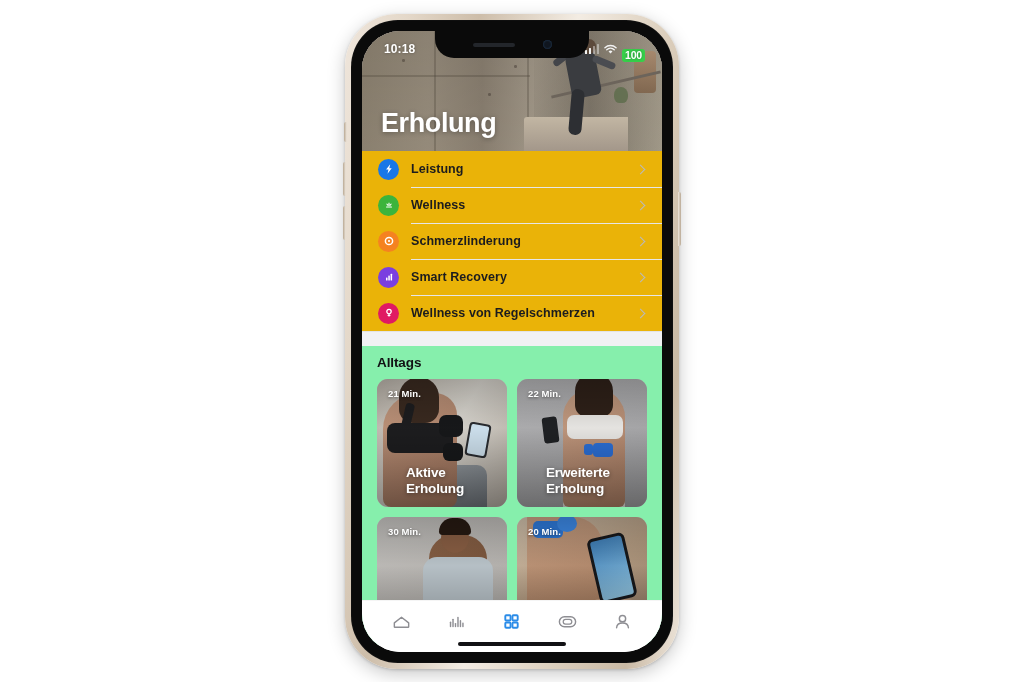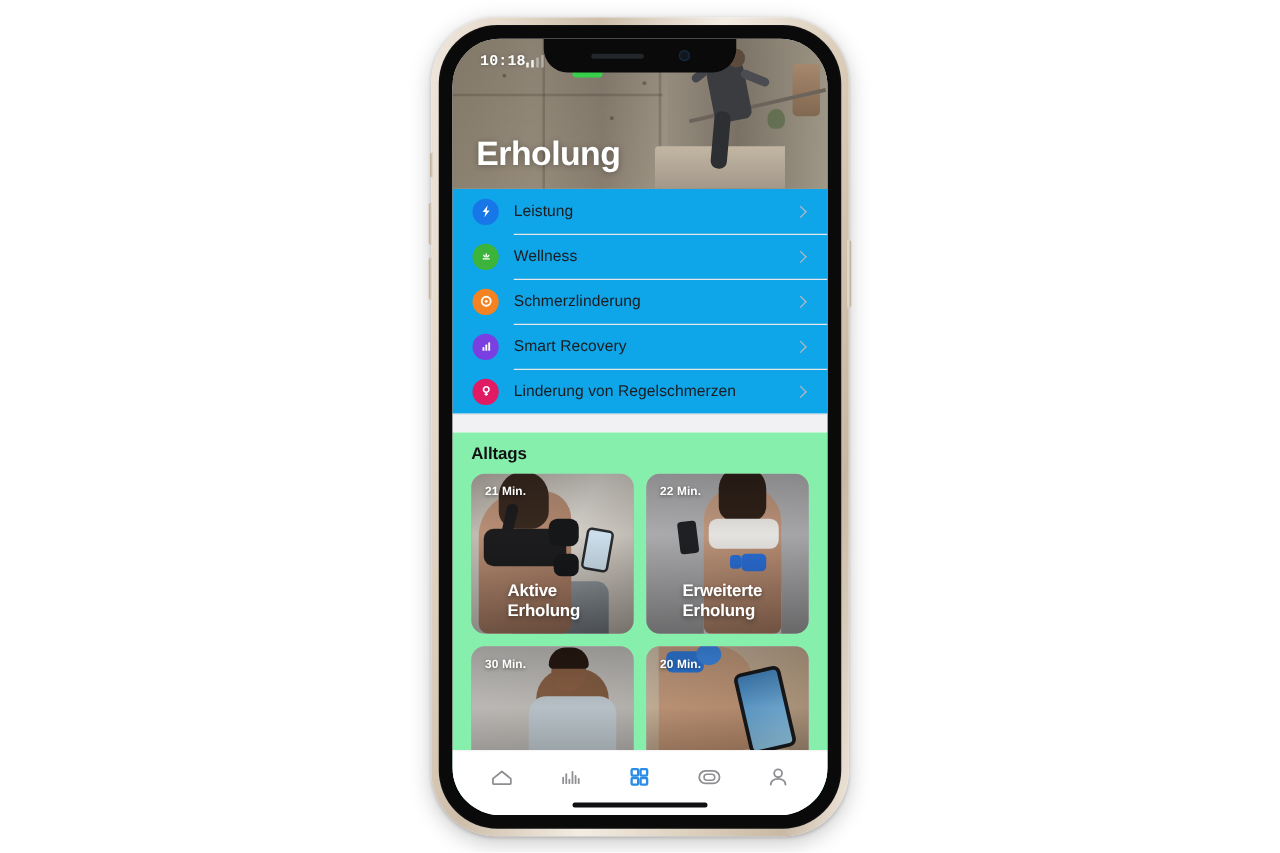--- a/index.html
+++ b/index.html
@@ -124,28 +124,27 @@
   
   .statusbar {
     position: absolute;
     top: 0;
     left: 0;
     right: 0;
     height: 30px;
     z-index: 30;
     display: flex;
     align-items: center;
-    justify-content: flex-start;
+    justify-content: space-between;
     padding: 6px 17px 0 22px;
     color: #ffffff;
     font-size: 12px;
     font-weight: bold;
     letter-spacing: 0.1px;
     text-shadow: 0 0 3px rgba(0,0,0,0.35);
-    font-family: Liberation Mono, monospace;
   }
   .status-right {
     display: flex;
     align-items: center;
     gap: 4px;
   }
   .sig-bars {
     display: flex;
     align-items: flex-end;
     gap: 1.5px;
@@ -308,22 +307,23 @@
     bottom: 12px;
     color: #ffffff;
     font-size: 27px;
     font-weight: bold;
     letter-spacing: -0.4px;
     text-shadow: 0 1px 5px rgba(0,0,0,0.32);
   }
 
   
   .list {
-    background: #0ea5e9;
+    background: #eab308;
     padding-left: 0;
+    font-weight: bold;
   }
   .list-row {
     display: flex;
     align-items: center;
     height: 36px;
     padding: 0 16px 0 16px;
     position: relative;
     cursor: pointer;
   }
   .list-row + .list-row::before {
@@ -726,21 +726,21 @@
             </div>
 
             <div class="list-row">
               <div class="row-icon" style="background:#e01a63">
                 <svg viewBox="0 0 12 12" width="12" height="12">
                   <circle cx="6" cy="4.6" r="2.2" fill="none" stroke="#ffffff" stroke-width="1.3"></circle>
                   <rect x="5.45" y="6.6" width="1.1" height="3" fill="#ffffff"></rect>
                   <rect x="4.6" y="7.9" width="2.8" height="1.1" fill="#ffffff"></rect>
                 </svg>
               </div>
-              <div class="row-label">Linderung von Regelschmerzen</div>
+              <div class="row-label">Wellness von Regelschmerzen</div>
               <div class="chev"></div>
             </div>
 
 
           </div>
 
           <div class="sep-band"></div>
 
           <div class="section">
             <div class="section-title">Alltags</div>

